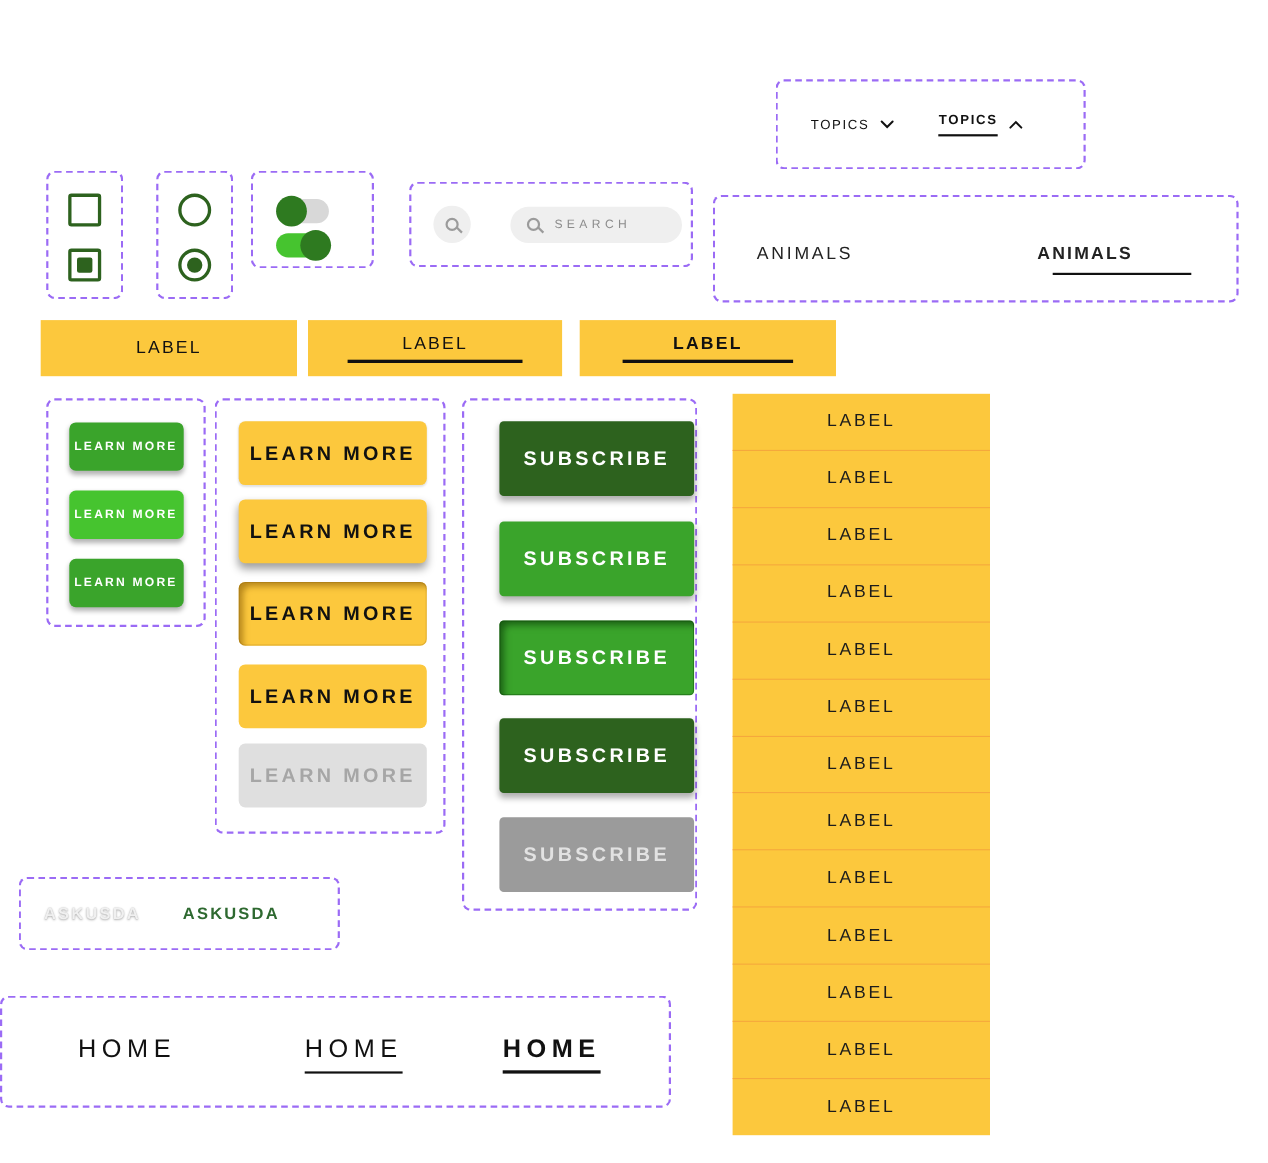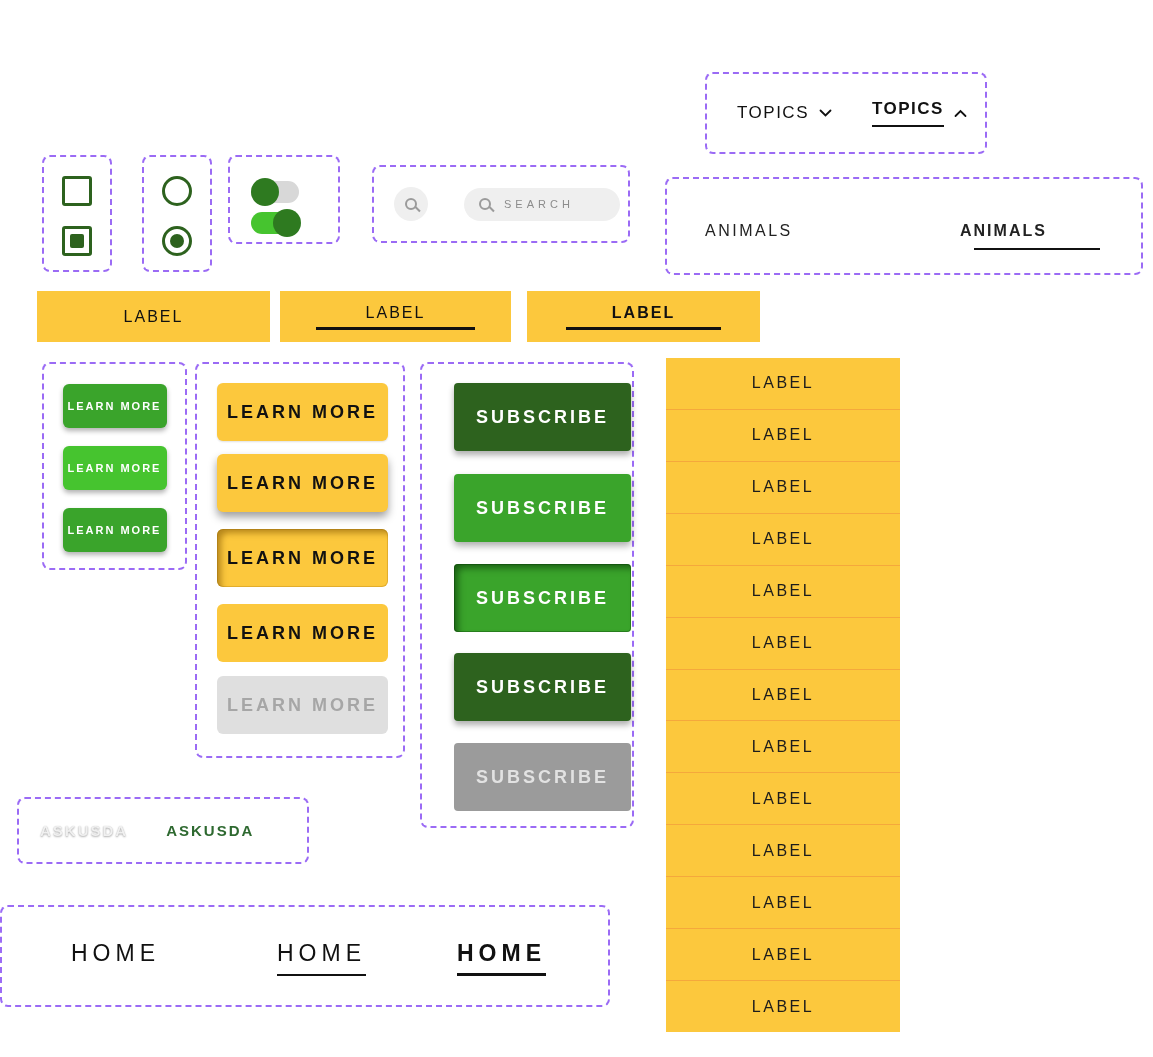--- a/index.html
+++ b/index.html
@@ -4,21 +4,21 @@
 <style>
   * { margin:0; padding:0; box-sizing:border-box; }
   body { background:#fff; font-family:"Liberation Sans", sans-serif; }
   .canvas { position:relative; width:1153px; height:1057px; background:#fff; overflow:hidden; }
 
   .frame { position:absolute; border:2px dashed var(--purple,#9B6BF5); border-radius:8px; }
 
   
   .box-topics { left:705px; top:72px; width:282px; height:82px; display:flex; align-items:center; padding-left:30px; gap:40px; }
   .tab { display:flex; align-items:center; gap:10px; cursor:pointer; }
-  .tab-label { font-size:17px; letter-spacing:1.5px; color:var(--ink,#111);text-align:center; }
+  .tab-label { font-size:12px; letter-spacing:1.5px; color:var(--ink,#111);text-align:center; }
   .tab.open .tab-label { font-weight:700; border-bottom:2px solid var(--ink,#111); padding-bottom:6px; }
   .chev { display:block; }
 
   
   .box-checkbox { left:42px; top:155px; width:70px; height:117px; display:flex; flex-direction:column; align-items:center; padding-top:19px; gap:20px; }
   .checkbox { position:relative; width:30px; height:30px; border:3px solid var(--dark-green,#2D621E); border-radius:3px; background:#fff; }
   .checkbox.checked::after { content:""; position:absolute; left:5px; top:5px; right:5px; bottom:5px; background:var(--dark-green,#2D621E); border-radius:2px; }
 
   .box-radio { left:142px; top:155px; width:70px; height:117px; display:flex; flex-direction:column; align-items:center; padding-top:19px; gap:20px; }
   .radio { position:relative; width:30px; height:30px; border:3px solid var(--dark-green,#2D621E); border-radius:50%; background:#fff; }
@@ -36,21 +36,21 @@
   
   .box-search { left:372px; top:165px; width:258px; height:78px; display:flex; align-items:center; padding-left:20px; gap:36px; }
   .search-circle { width:34px; height:34px; border-radius:50%; background:var(--field-gray,#EFEFEF); display:flex; align-items:center; justify-content:center; cursor:pointer; }
   .mag { position:relative; width:12px; height:12px; border:2px solid #9B9B9B; border-radius:50%; }
   .mag::after { content:""; position:absolute; width:7px; height:2px; background:#9B9B9B; right:-6px; bottom:-2px; transform:rotate(45deg); }
   .search-pill { width:156px; height:33px; border-radius:17px; background:var(--field-gray,#EFEFEF); display:flex; align-items:center; padding-left:15px; gap:13px; }
   .search-pill input { border:none; outline:none; background:transparent; width:100px; font-family:"Liberation Sans",sans-serif; font-size:11px; letter-spacing:4px; color:var(--field-text,#8C8C8C); }
   .search-pill input::placeholder { color:var(--field-text,#8C8C8C); opacity:1; }
 
   
-  .box-animals { left:665px; top:177px; width:478px; height:98px; }
+  .box-animals { left:648px; top:177px; width:478px; height:98px; }
   .animals-link { position:absolute; top:43px; font-size:16px; letter-spacing:2.5px; color:#222; cursor:pointer; }
   .animals-default { left:38px; }
   .animals-active { left:293px; font-weight:700; letter-spacing:2px; }
   .animals-underline { position:absolute; left:307px; top:69px; width:126px; height:2px; background:var(--ink,#111); }
 
   
   .label-bar { position:absolute; top:291px; height:51px; background:var(--yellow,#FCC83D); display:flex; align-items:center; justify-content:center; cursor:pointer; }
   .label-bar-1 { left:37px; width:233px; }
   .label-bar-2 { left:280px; width:231px; }
   .label-bar-3 { left:527px; width:233px; }

